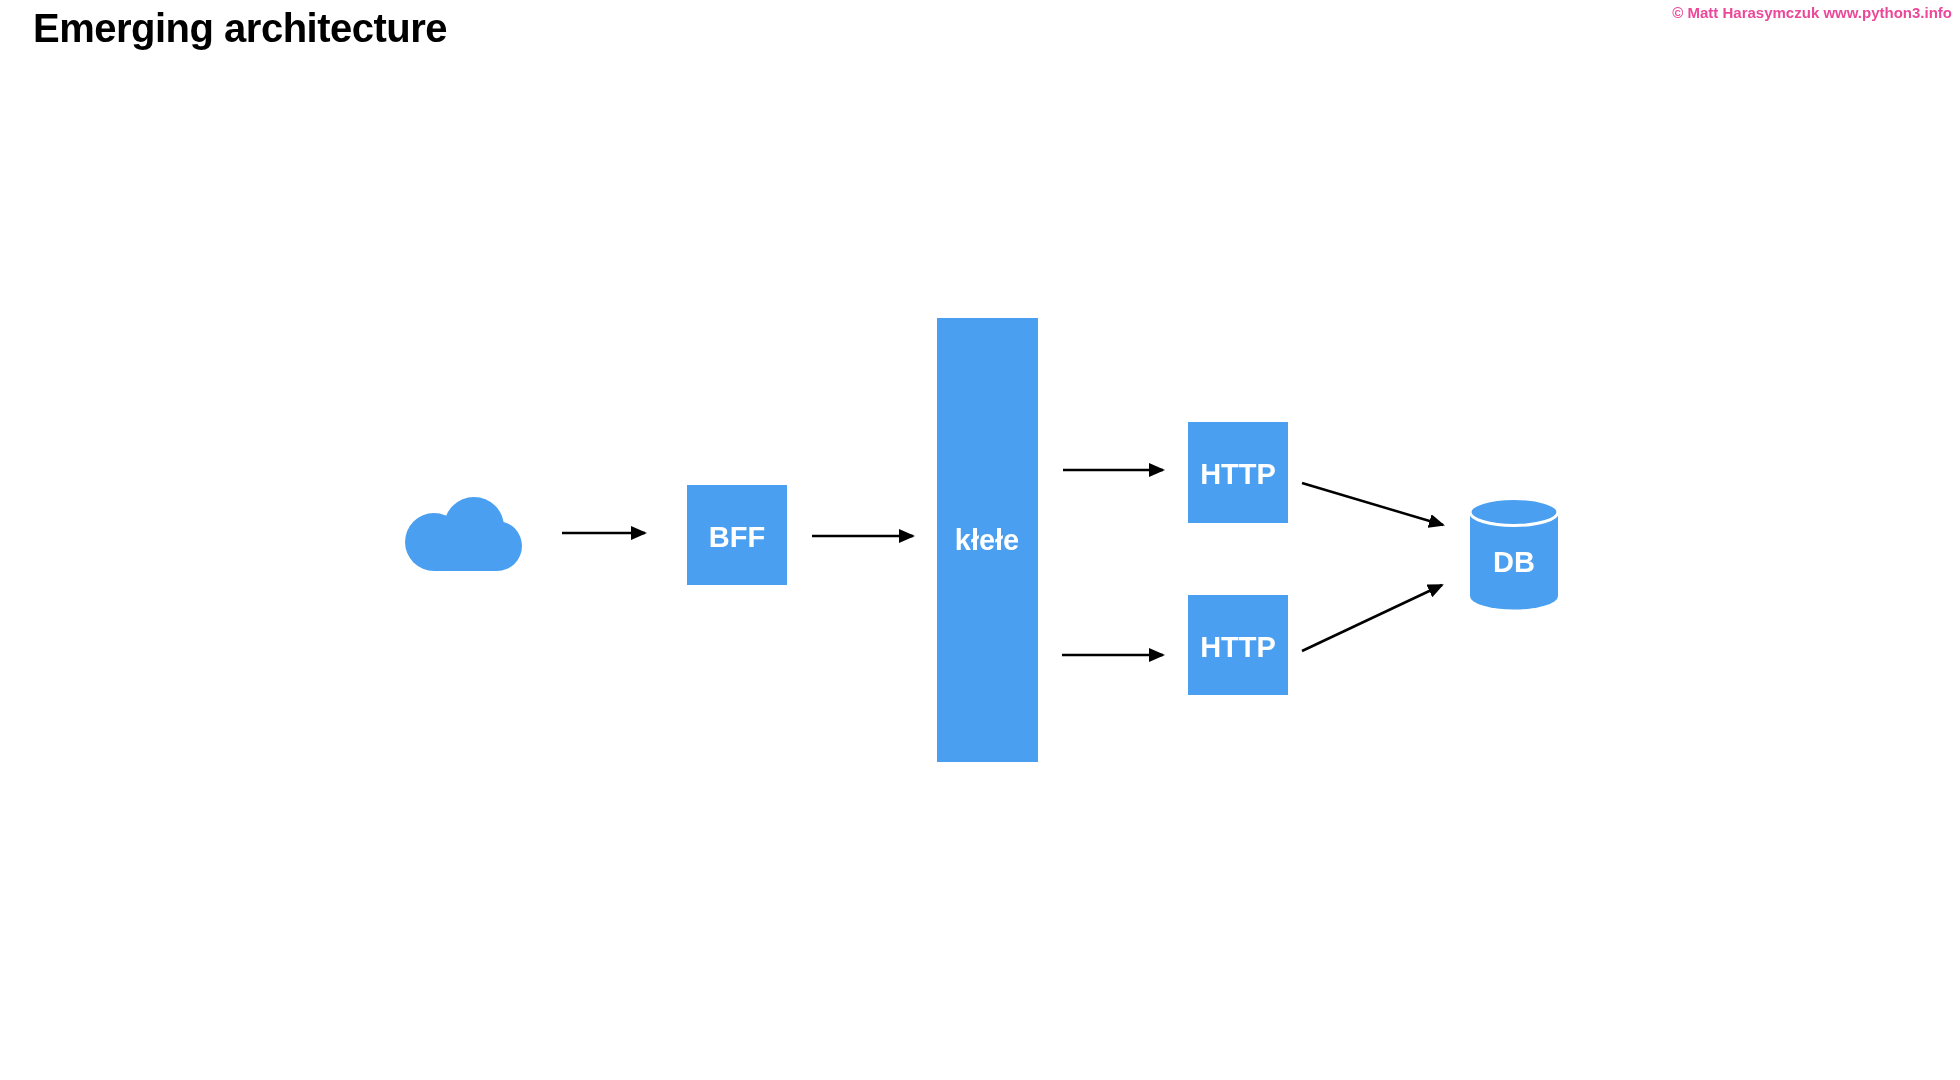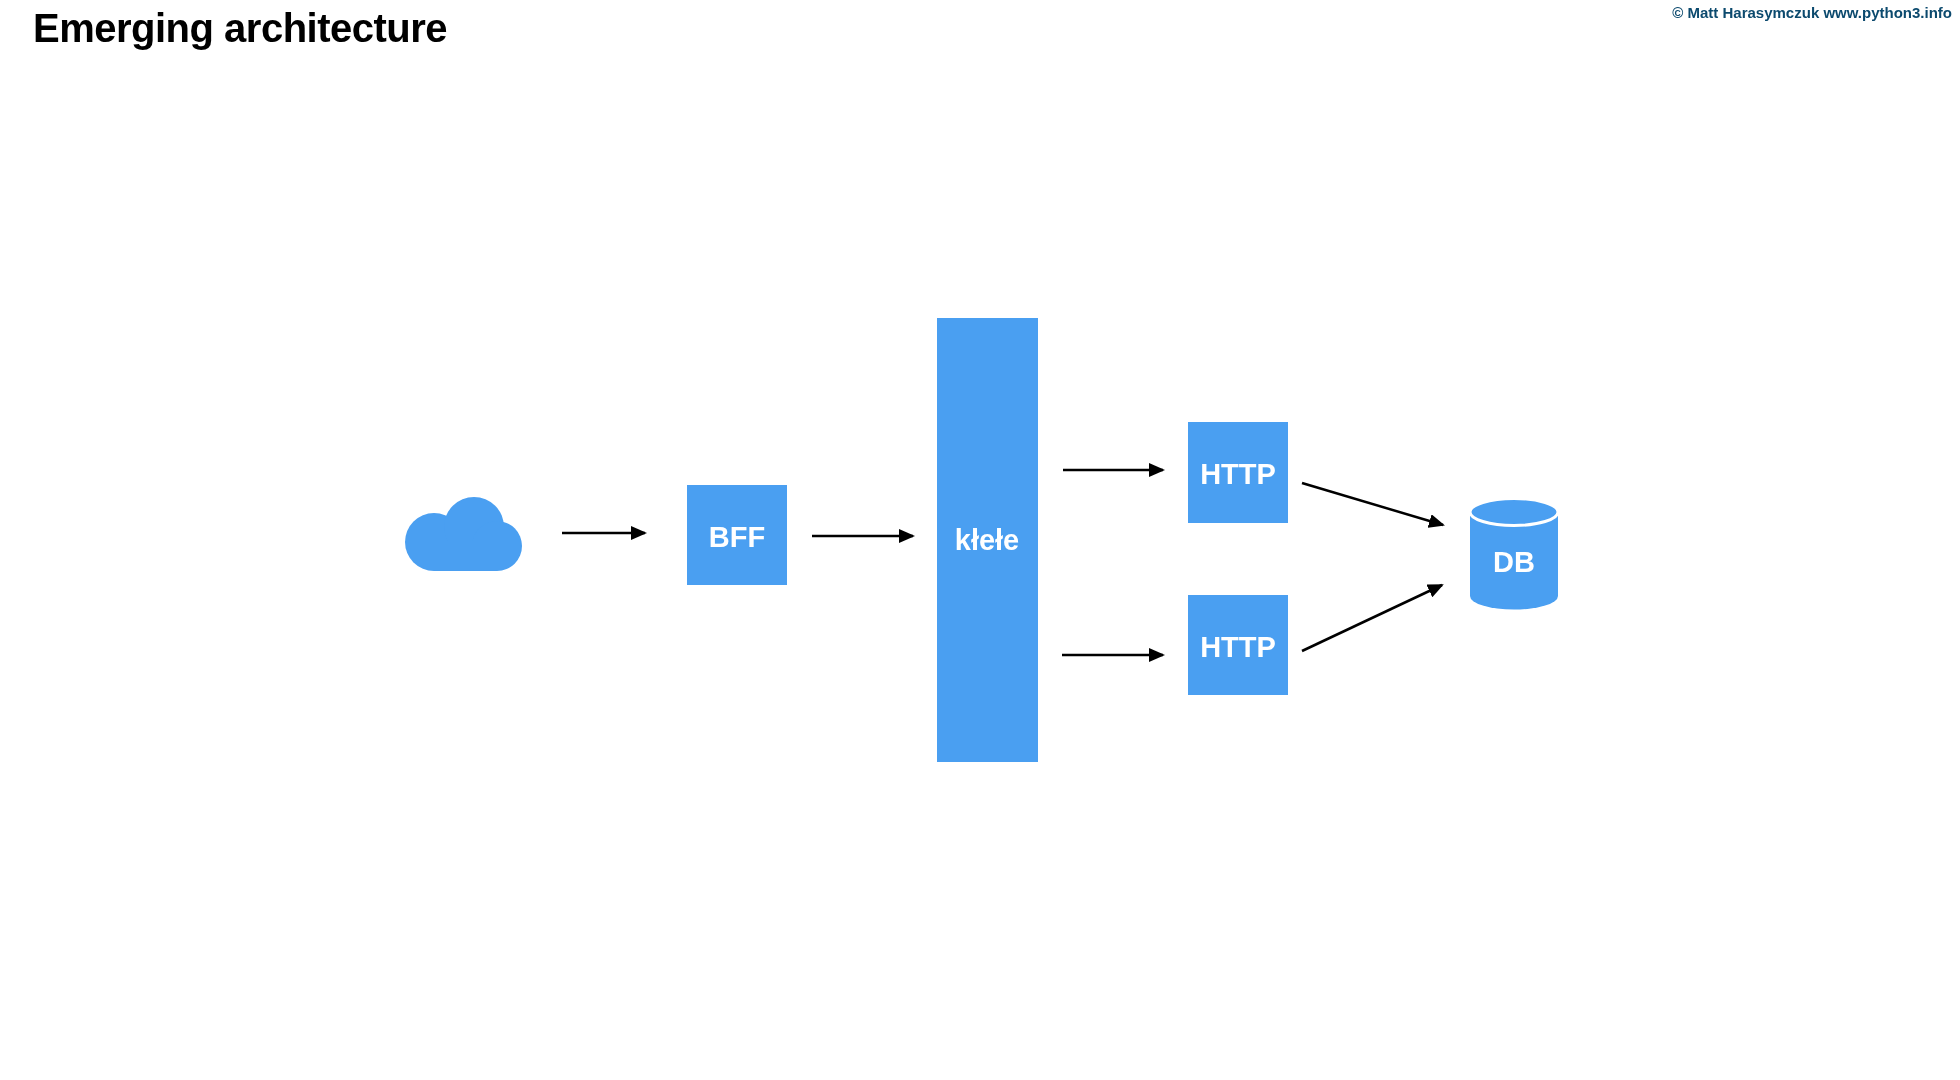--- a/index.html
+++ b/index.html
@@ -34,21 +34,21 @@
     font-weight: 700;
     color: #000000;
     letter-spacing: -0.5px;
   }
   .copyright {
     position: absolute;
     right: 8px;
     top: 4px;
     font-size: 15px;
     font-weight: 700;
-    color: #0c4a6e;
+    color: #ec4899;
     white-space: nowrap;
   }
   svg.diagram {
     position: absolute;
     left: 0;
     top: 0;
     width: 1960px;
     height: 1080px;
   }
   .node-shape { fill: var(--accent); }

